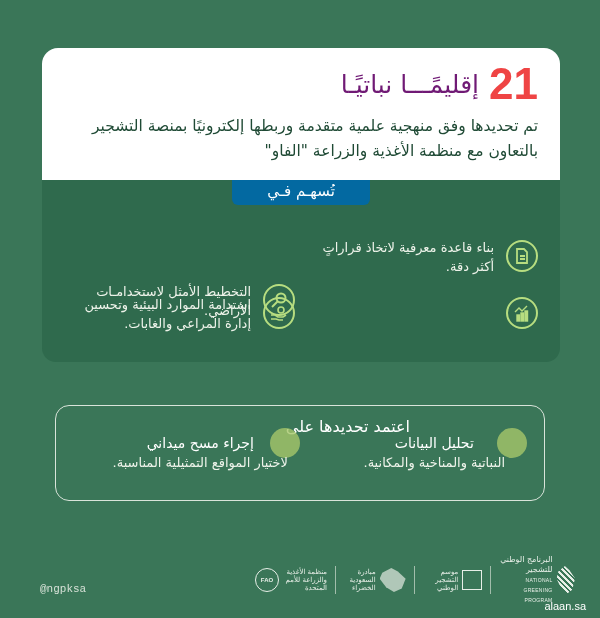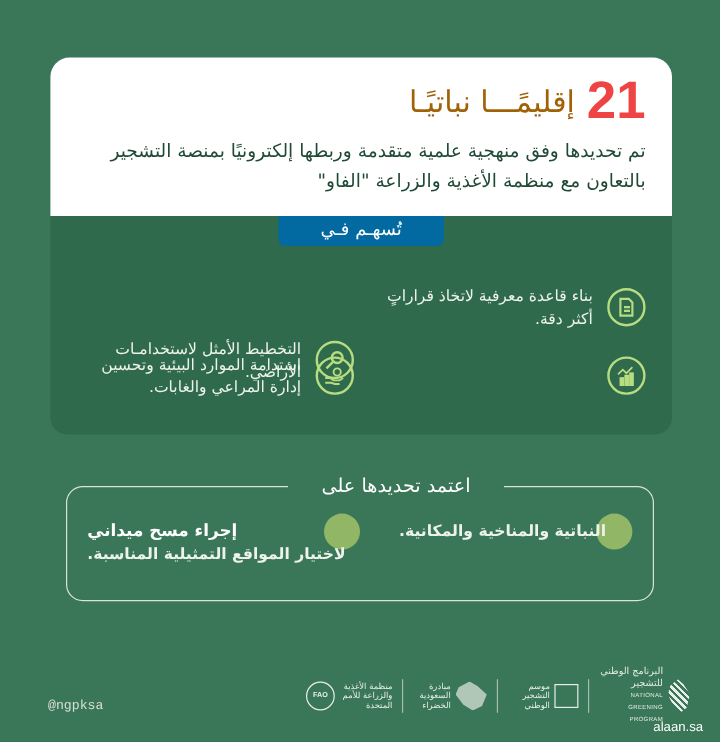--- a/index.html
+++ b/index.html
@@ -16,21 +16,21 @@
   }
   .title-row {
     position: absolute; right: 22px; top: 14px;
     display: flex; align-items: center; gap: 10px; direction: rtl;
   }
   .big-num {
     font-family: "Liberation Sans", sans-serif; font-weight: bold;
     font-size: 44px; color: #ef4444; line-height: 1; direction: ltr;
   }
   .title {
-    font-size: 25px; color: #a16207; font-weight: normal; line-height: 1;
+    font-size: 25px; color: #701a75; font-weight: normal; line-height: 1;
   }
   .desc {
     position: absolute; right: 22px; left: 20px; top: 66px;
     font-size: 15.5px; line-height: 25px; color: #1f4a35; text-align: right;
   }
   .panel {
     position: absolute; left: 42px; top: 180px; width: 518px; height: 182px;
     background: #2f6a4d; border-radius: 0 0 14px 14px;
   }
   .tab {
@@ -49,31 +49,31 @@
   }
   .feat .ic svg { width: 18px; height: 18px; }
   .feat .txt {
     font-size: 13px; line-height: 19px; color: #eef3ea; text-align: right;
   }
   .box {
     position: absolute; left: 55px; top: 405px; width: 490px; height: 96px;
     border: 1.5px solid #d9e4da; border-radius: 14px;
   }
   .box-title {
-    position: absolute; left: 330px; top: 394px; width: 180px;
-    background: #3a7658; color: #ffffff; font-size: 16px; text-align: center;
+    position: absolute; left: 330px; top: 416px; width: 180px;
+    background: #3a7658; color: #ffffff; font-size: 16px; 
     line-height: 22px; padding: 0 10px; transform: translateX(-90px);
   }
   .dot {
     position: absolute; width: 30px; height: 30px; border-radius: 50%;
     background: #a6c76a; opacity: 0.8;
   }
   .basis {
-    position: absolute; text-align: left; color: #eef3ea;
-    font-size: 13px; line-height: 19px; font-weight: bold;
+    position: absolute; text-align: center; color: #eef3ea;
+    font-size: 13px; line-height: 19px;
   }
   .basis .h { font-size: 14px; color: #ffffff; }
   .footer-handle {
     position: absolute; left: 40px; top: 583px; font-size: 11px; color: #d5e0d6;
     direction: ltr; font-family: Liberation Mono, monospace;
   }
   .site {
     position: absolute; right: 14px; top: 600px; font-size: 11px; color: #ffffff;
     direction: ltr; font-family: "Liberation Sans", sans-serif;
   }
@@ -149,20 +149,21 @@
       </svg>
   </span>
   <span class="txt">استدامة الموارد البيئية وتحسين إدارة المراعي والغابات.</span>
 </div>
 
 <div class="box"></div>
 <div class="box-title">اعتمد تحديدها على</div>
 
 <div class="dot" style="left:497px; top:428px;"></div>
 <div class="basis" style="right:95px; top:434px;">
+  <div class="h">تحليل البيانات</div>
   <div>النباتية والمناخية والمكانية.</div>
 </div>
 
 <div class="dot" style="left:270px; top:428px;"></div>
 <div class="basis" style="right:312px; top:434px;">
   <div class="h">إجراء مسح ميداني</div>
   <div>لاختيار المواقع التمثيلية المناسبة.</div>
 </div>
 
 <div class="footer-handle">@ngpksa</div>

